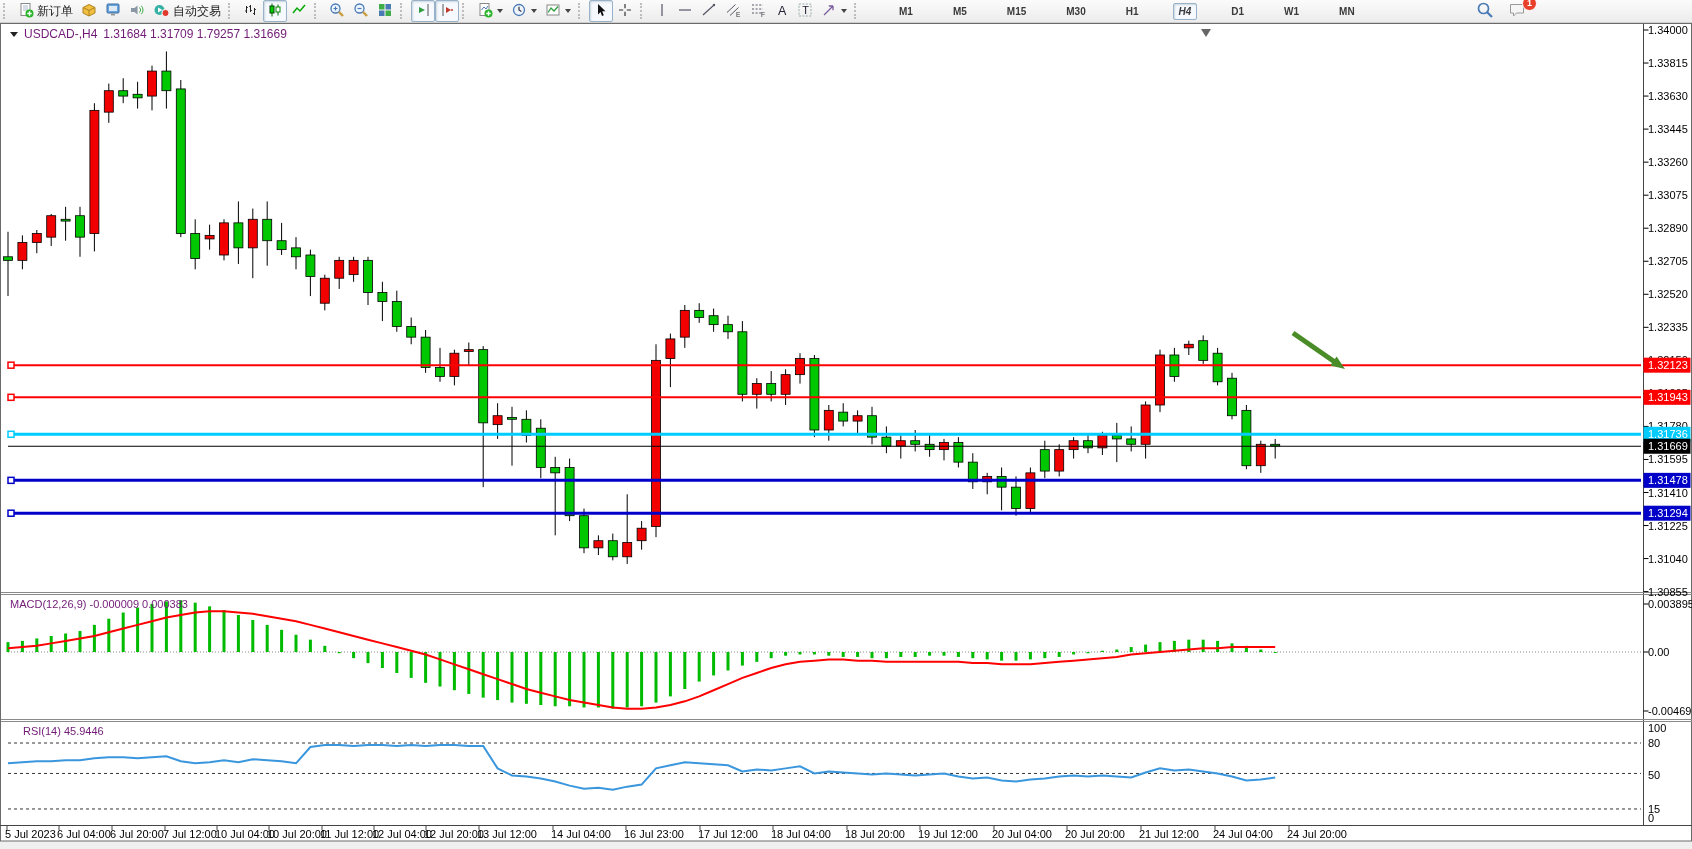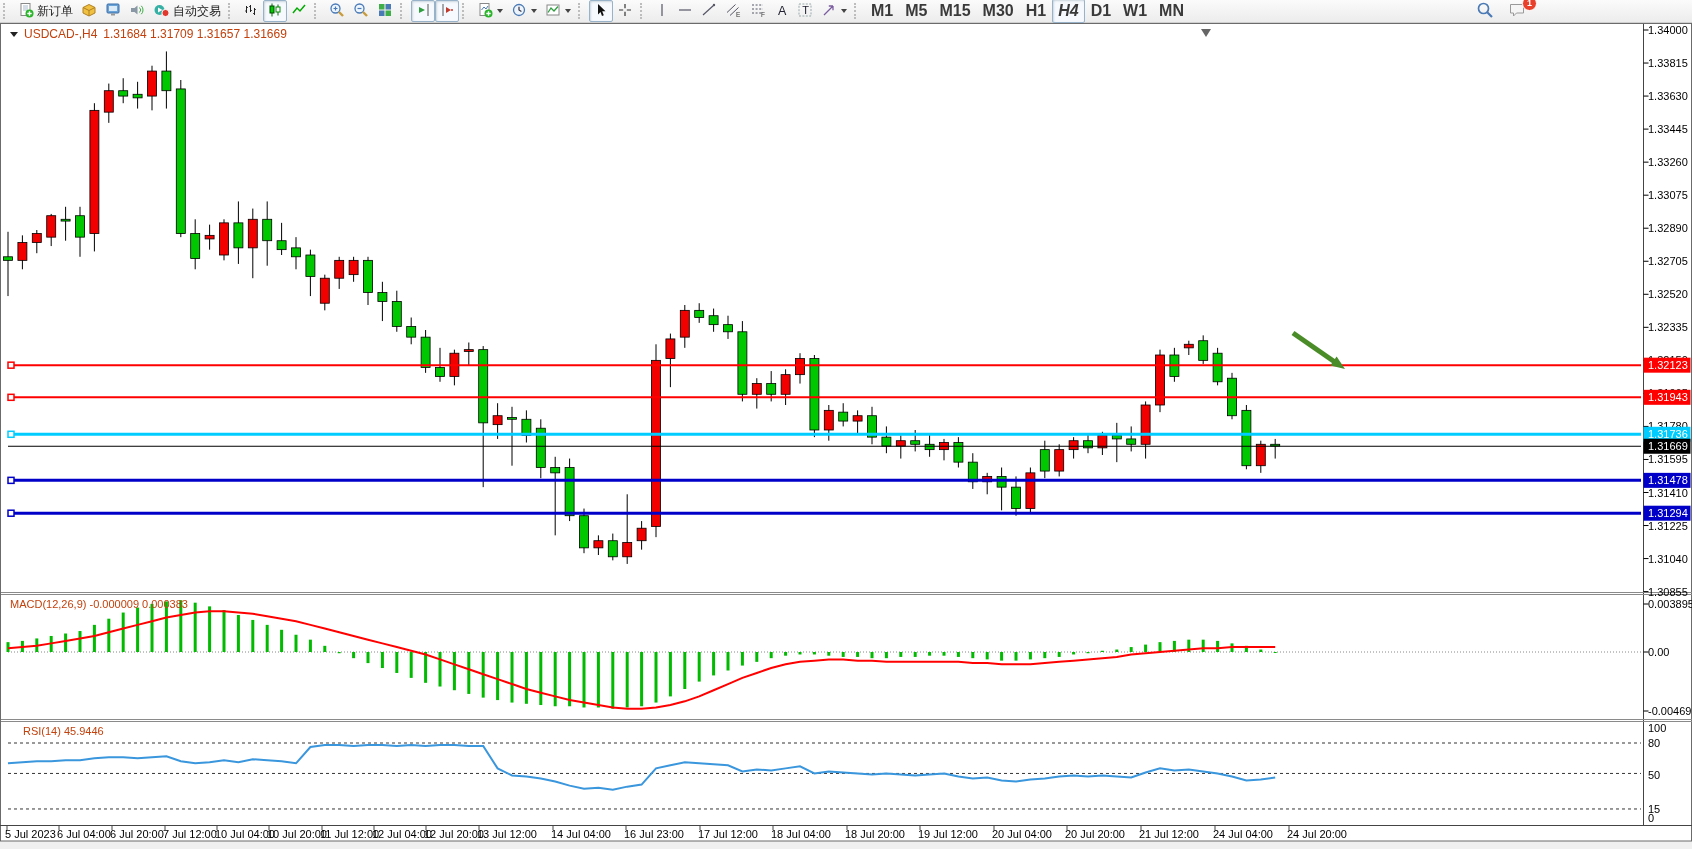--- a/index.html
+++ b/index.html
@@ -8,27 +8,27 @@
   svg text{font-family:"Liberation Sans",sans-serif;}
   
   #toolbar{position:absolute;left:0;top:0;width:1692px;height:22px;z-index:5;
     background:linear-gradient(#fbfbfb,#ececec);border-bottom:1px solid #cfcfcf;
     display:flex;align-items:center;font-size:12px;color:#222;}
   .grip{width:5px;height:16px;border-left:2px dotted #bdbdbd;margin:0 4px 0 3px;}
   .tbtn{display:inline-flex;align-items:center;gap:3px;height:20px;padding:0 3px;
     border:1px solid transparent;border-radius:2px;cursor:default;}
   .tbtn.pressed{background:#f6fafe;border:1px solid #98b3c9;box-shadow:inset 1px 1px 2px rgba(120,140,160,.35);}
   .caret{width:0;height:0;border-left:3.5px solid transparent;border-right:3.5px solid transparent;border-top:4px solid #444;margin-left:1px;}
-  .tf{font-weight:bold;font-size:16px;color:#3a3a3a;padding:2px 5px;border:1px solid transparent;border-radius:2px;}
+  .tf{font-weight:bold;font-size:10px;color:#3a3a3a;padding:2px 5px;border:1px solid transparent;border-radius:2px;margin-left:28px;}
   .tf.pressed{background:#f6fafe;border:1px solid #98b3c9;box-shadow:inset 1px 1px 2px rgba(120,140,160,.35);font-style:italic;}
   #tb-right{margin-left:auto;display:flex;align-items:center;gap:6px;padding-right:160px;}
   .badge{position:absolute;right:-6px;top:-5px;background:#e8402a;color:#fff;font-size:9px;font-weight:bold;
     border-radius:50%;width:13px;height:13px;line-height:13px;text-align:center;border:1px solid #fff;}
   
-  .overlay{position:absolute;z-index:4;color:#c2410c;white-space:nowrap;justify-content:flex-end;}
+  .overlay{position:absolute;z-index:4;color:#701a75;white-space:nowrap;justify-content:flex-end;}
   .chart-title{font-size:12px;display:flex;align-items:center;gap:6px;}
   .tri{width:0;height:0;border-left:4px solid transparent;border-right:4px solid transparent;border-top:5px solid #222;display:inline-block;}
   .ind-label{font-size:11px;}
 </style>
 </head>
 <body>
 
 <div id="app">
 
   <div id="toolbar">
@@ -649,18 +649,18 @@
       <line x1="1289" y1="826" x2="1289" y2="830" stroke="#444" stroke-width="1"></line>
       <text x="1287" y="838" font-size="11" fill="#000">24 Jul 20:00</text>
       <polygon points="1201,29 1211,29 1206,37" fill="#666"></polygon>
       <line x1="1293" y1="333" x2="1338.4224624668498" y2="364.44632016935753" stroke="#4A8C28" stroke-width="5"></line>
       <polygon points="1345,369 1330.3586544334205,365.55311735041647 1336.6199642005538,356.5090032423349" fill="#4A8C28"></polygon>
     </svg>
 
   <div class="overlay chart-title" style="left:10px;top:27px;">
     <span class="tri"></span>
     <span>USDCAD-,H4</span>
-    <span>1.31684 1.31709 1.31657 1.31669</span>
+    <span>1.31684 1.31709 1.79257 1.31669</span>
   </div>
   <div class="overlay ind-label" style="left:10px;top:598px;">MACD(12,26,9) -0.000009 0.000383</div>
   <div class="overlay ind-label" style="left:10px;top:725px;padding-left:13px;">RSI(14) 45.9446</div>
 
 </div>
 
 </body></html>

